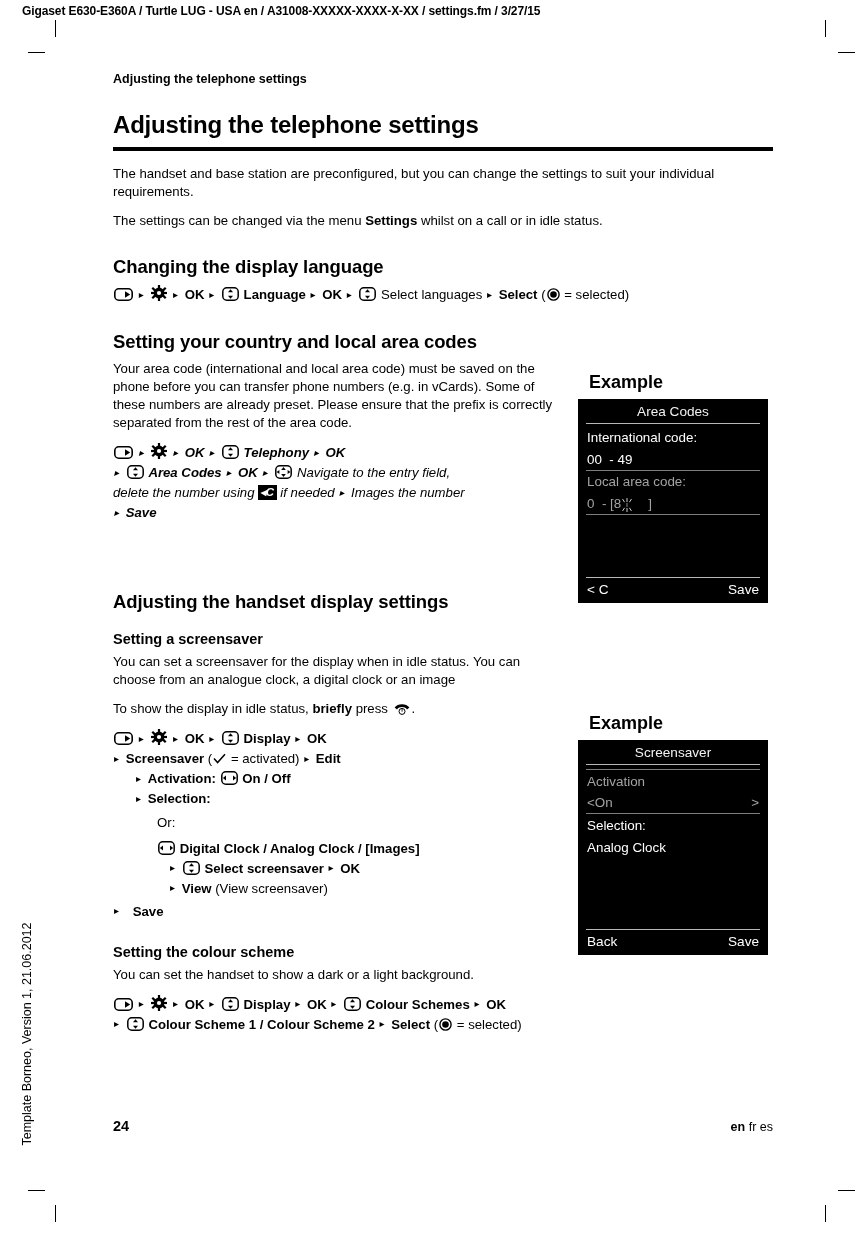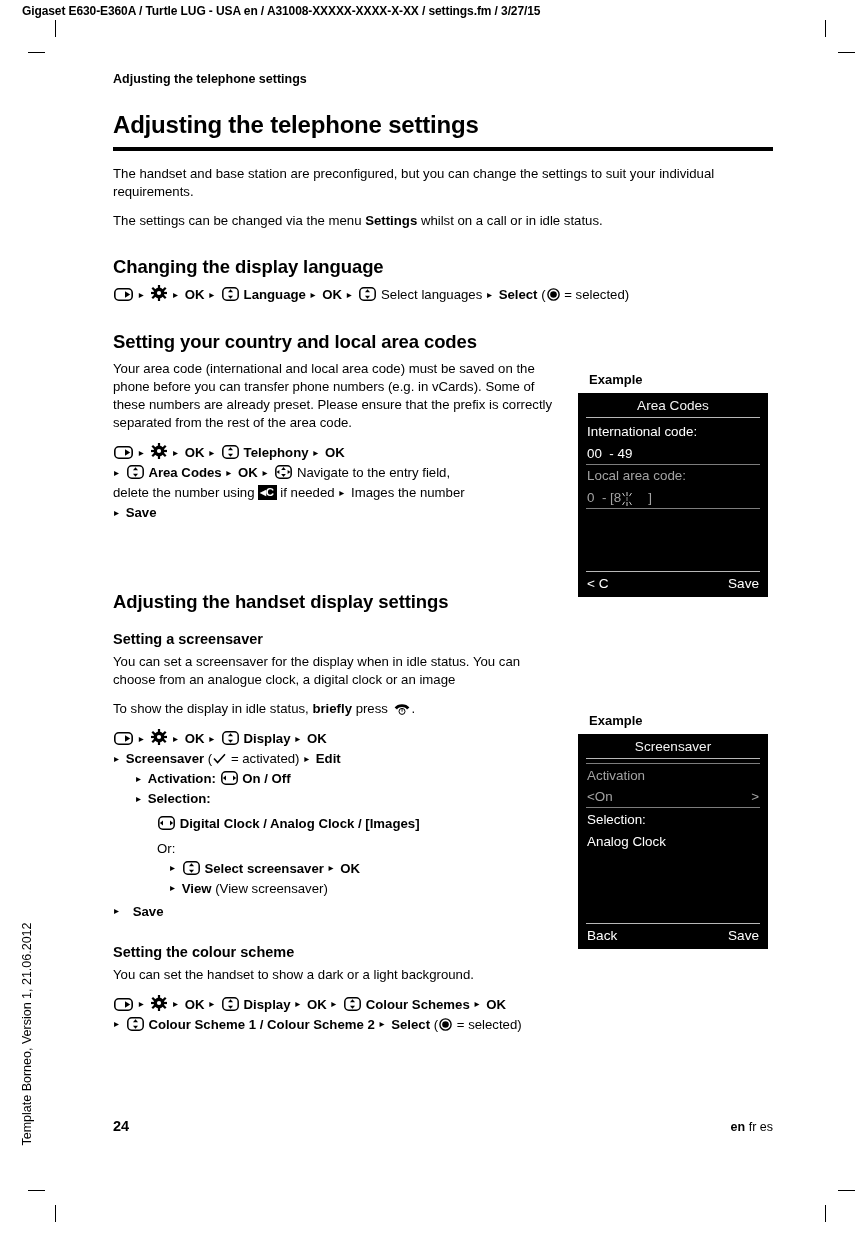--- a/index.html
+++ b/index.html
@@ -102,21 +102,21 @@
     margin: 18px 0 6px 0;
   }
 
   
   .path {
     font-size: 13.2px;
     line-height: 1.52;
     margin: 0;
     width: 655px;
   }
-  .path.narrow { width: 470px; }
+  .path.narrow { width: 470px; font-style: italic; }
   .path b { font-weight: bold; }
   .indent1 { padding-left: 0px; }
   .indent2 { padding-left: 22px; }
   .indent3 { padding-left: 44px; }
   .indent4 { padding-left: 44px; }
 
   .arrow {
     display: inline-block;
     color: #000;
     font-size: 10px;
@@ -143,21 +143,21 @@
     letter-spacing: -0.3px;
     line-height: 1.12;
   }
 
   
   .example-block {
     position: absolute;
     width: 190px;
   }
   .example-label {
-    font-size: 13px;
+    font-size: 18px;
     font-weight: bold;
     margin: 0 0 6px 1px;
     padding-left: 10px;
   }
   .handset {
     width: 190px;
     background: #000000;
     color: #ffffff;
     font-size: 13.4px;
     position: relative;
@@ -421,30 +421,30 @@
             <rect x="0.8" y="0.8" width="15.4" height="12.4" rx="4" ry="4" fill="#fff" stroke="#000" stroke-width="1.5"></rect>
             <path d="M1.9 7.0 L5.0 4.4 L5.0 9.6 Z" fill="#000"></path>
             <path d="M15.1 7.0 L12.0 4.4 L12.0 9.6 Z" fill="#000"></path>
           </svg></span>
       <b>On / Off</b>
     </div>
     <div class="indent2">
       <span class="arrow">▸</span>
       <b>Selection:</b>
     </div>
+    <div class="indent3" style="padding-top:4px">
+      <span>Or:</span>
+    </div>
     <div class="indent3" style="padding-top:5px">
       <span class="ico"><svg width="17" height="14" viewBox="0 0 17 14">
             <rect x="0.8" y="0.8" width="15.4" height="12.4" rx="4" ry="4" fill="#fff" stroke="#000" stroke-width="1.5"></rect>
             <path d="M1.9 7.0 L5.0 4.4 L5.0 9.6 Z" fill="#000"></path>
             <path d="M15.1 7.0 L12.0 4.4 L12.0 9.6 Z" fill="#000"></path>
           </svg></span>
       <b>Digital Clock / Analog Clock / [Images]</b>
-    </div>
-    <div class="indent3" style="padding-top:4px">
-      <span>Or:</span>
     </div>
     <div class="indent4" style="padding-left:56px">
       <span class="arrow">▸</span>
       <span class="ico"><svg width="17" height="14" viewBox="0 0 17 14">
             <rect x="0.8" y="0.8" width="15.4" height="12.4" rx="4" ry="4" fill="#fff" stroke="#000" stroke-width="1.5"></rect>
             <path d="M8.5 2.2 L11 5.2 L6 5.2 Z" fill="#000"></path>
             <path d="M8.5 11.8 L6 8.8 L11 8.8 Z" fill="#000"></path>
           </svg></span>
       <b>Select screensaver</b>
       <span class="arrow">▸</span>

